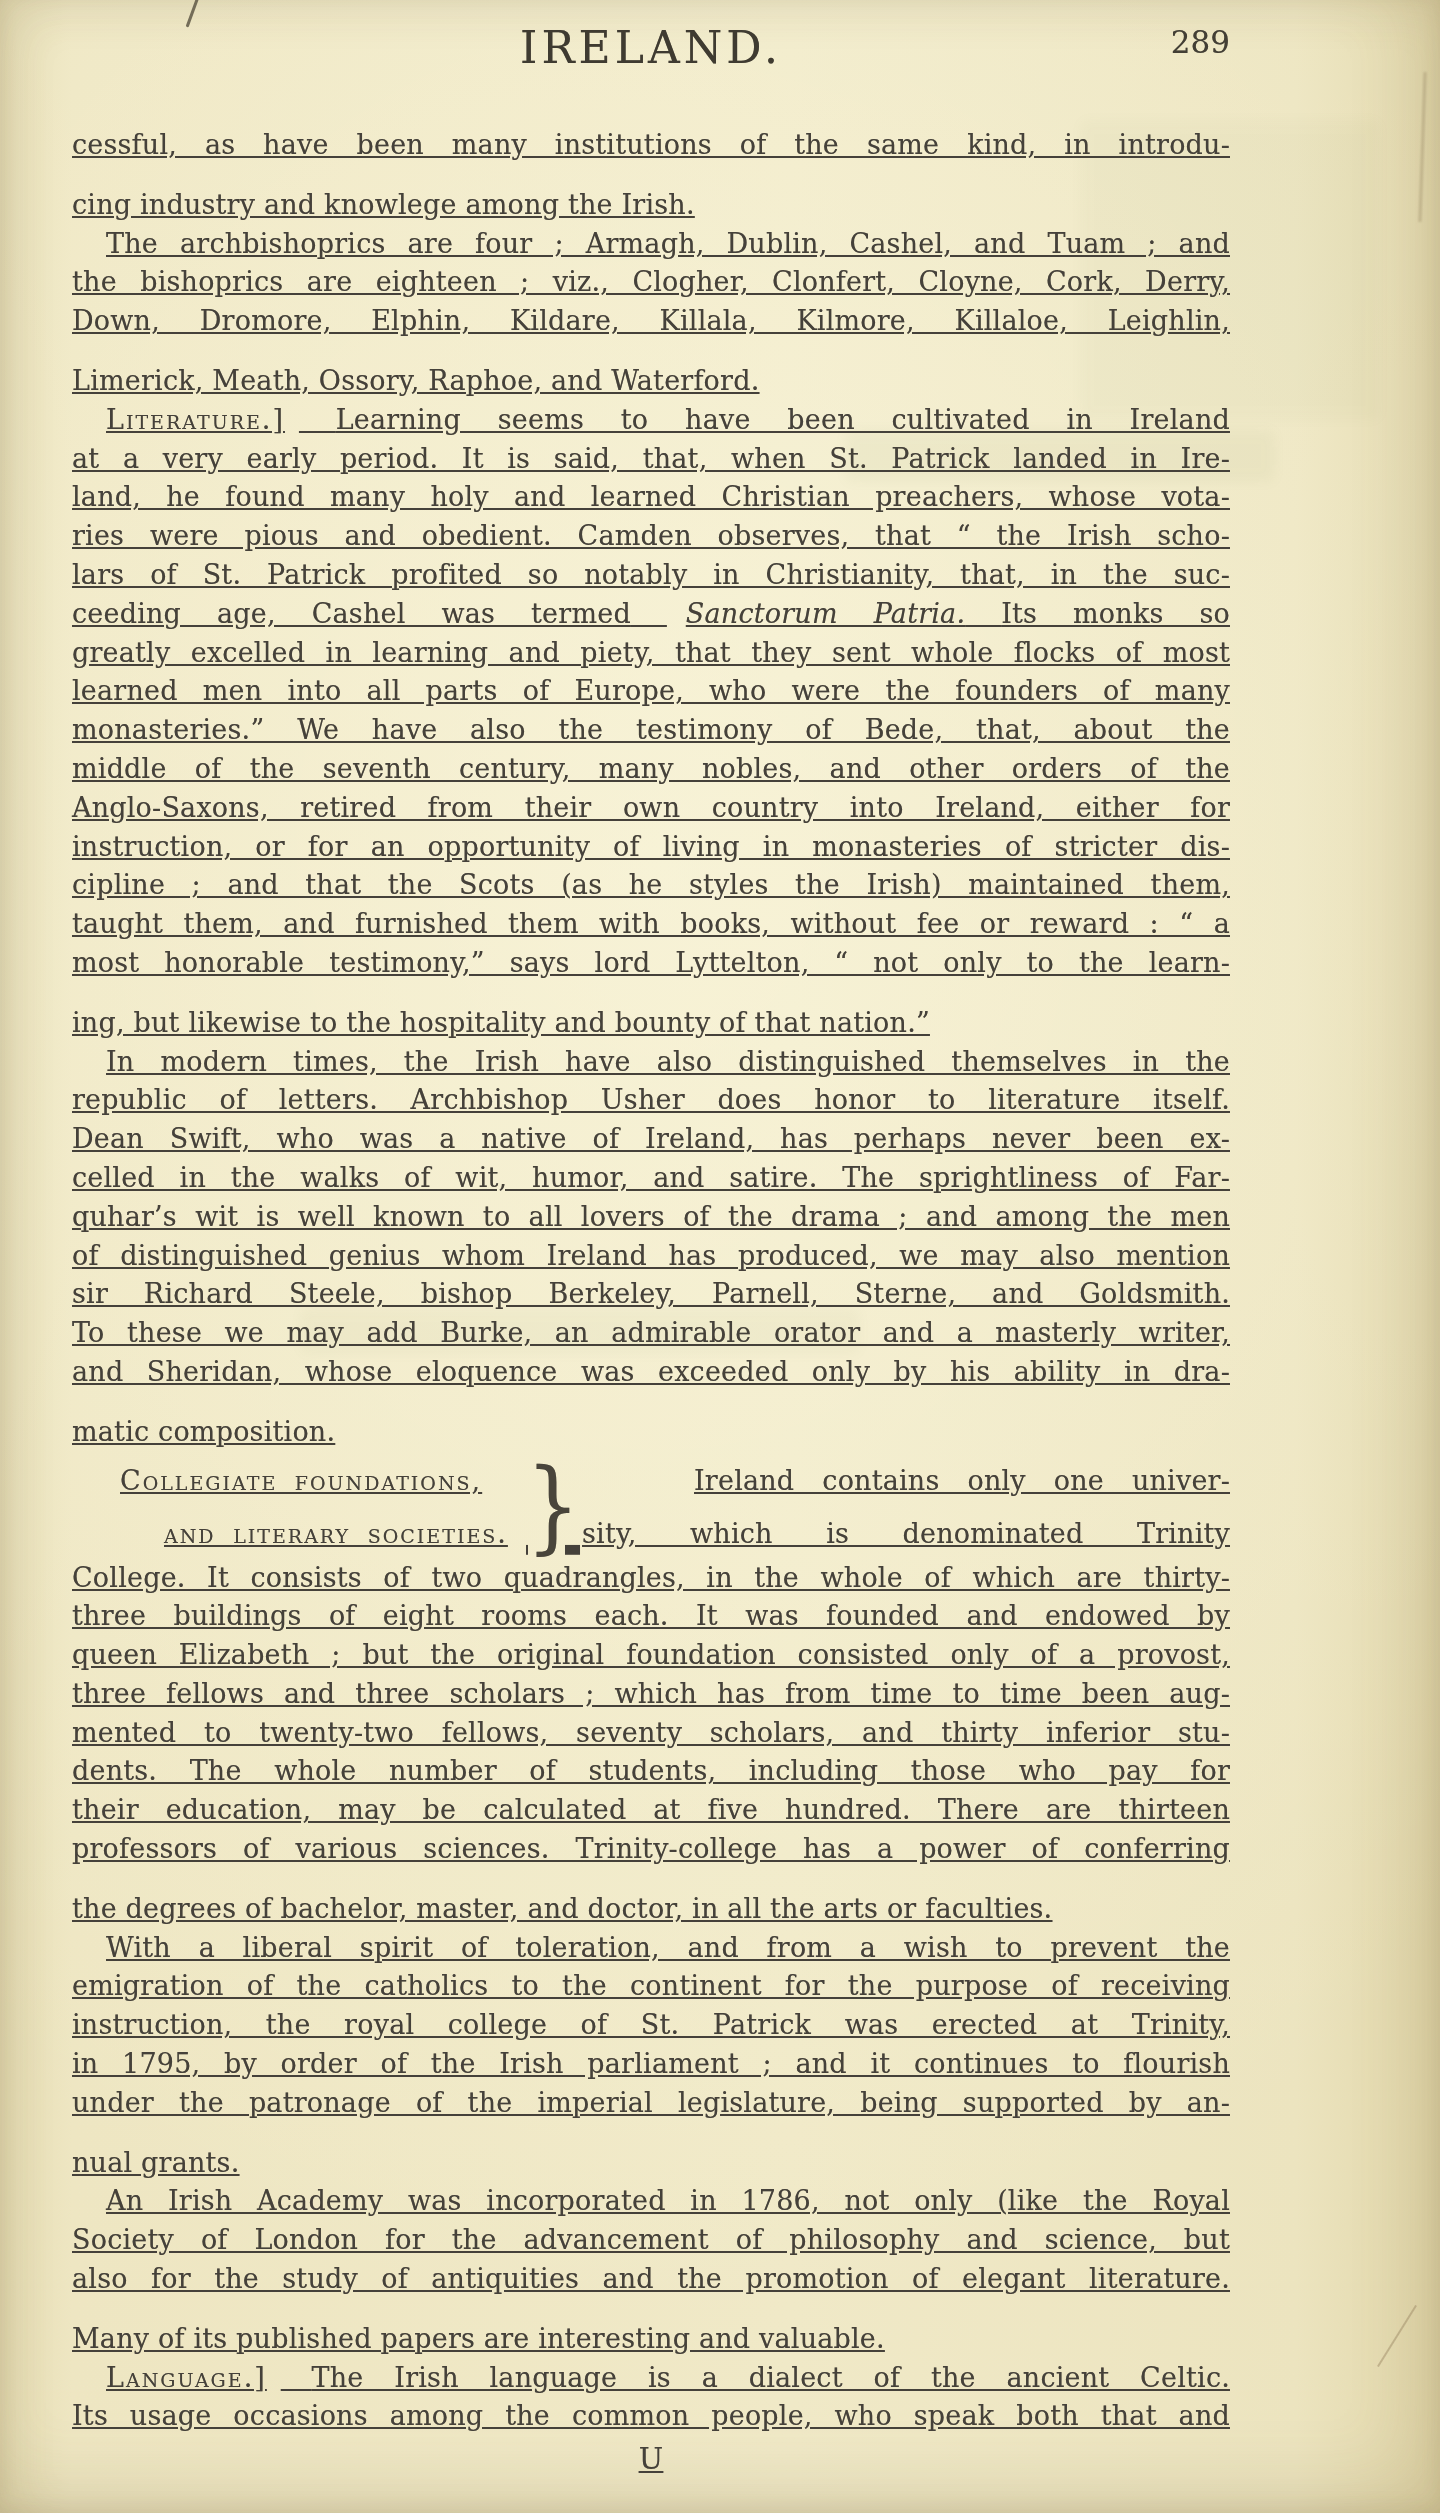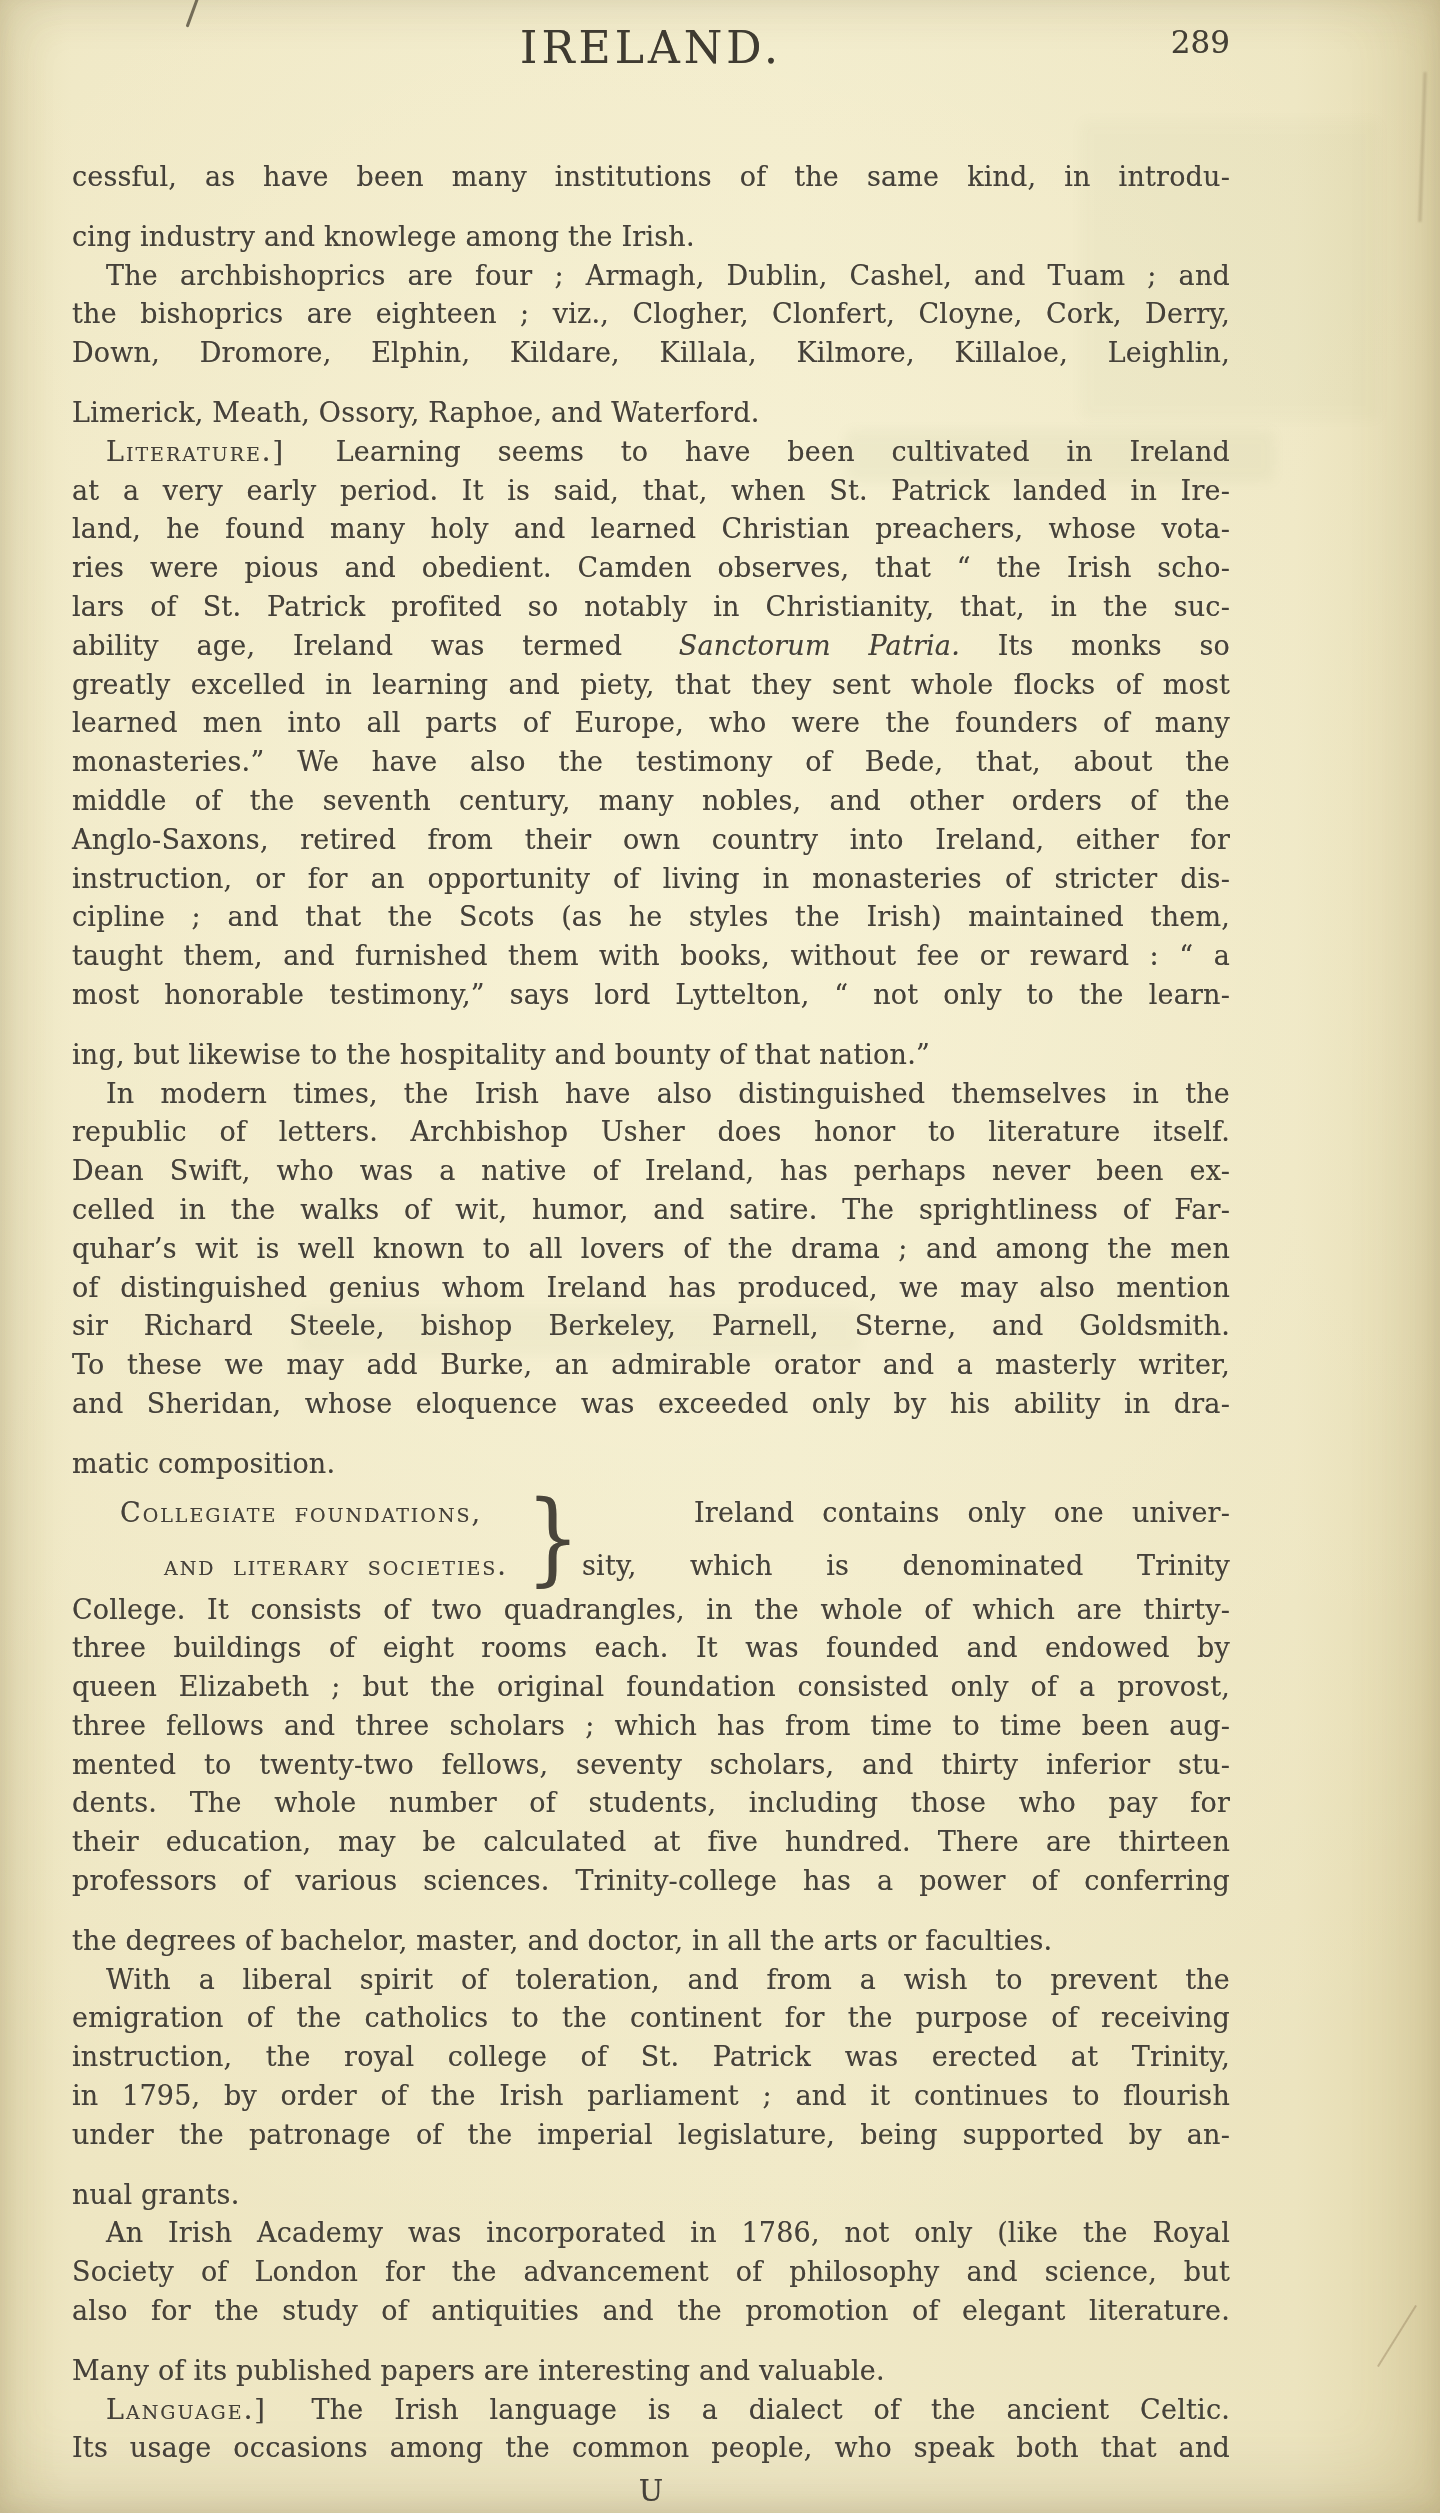--- a/index.html
+++ b/index.html
@@ -19,21 +19,21 @@
   .corner-scratch{left:1396px;top:2300px;width:2px;height:72px;background:rgba(150,130,95,.45);transform:rotate(32deg);filter:blur(.5px);}
   .ghost{background:#7d8b54;opacity:.055;filter:blur(6px);border-radius:8px;}
   .ghost1{left:845px;top:430px;width:430px;height:52px;}
   .ghost2{left:1080px;top:120px;width:300px;height:300px;opacity:.035;}
   .ghost3{left:300px;top:1308px;width:560px;height:46px;opacity:.045;}
 
   .page-header{position:absolute;left:72px;top:22px;width:1158px;height:50px;}
   .running-head{position:absolute;left:0;right:0;text-align:center;font-size:44px;letter-spacing:4px;color:#3f3b31;text-shadow:0 0 .6px rgba(60,55,45,.55);}
   .page-number{position:absolute;right:0;top:2px;font-size:31px;color:#433f35;text-shadow:0 0 .6px rgba(60,55,45,.5);}
 
-  .column{position:absolute;left:72px;top:158px;width:1158px;font-size:27px;line-height:38.8px;text-shadow:0 0 .5px rgba(60,55,45,.45);letter-spacing:.2px;}
+  .column{position:absolute;left:72px;top:126px;width:1158px;font-size:27px;line-height:38.8px;text-shadow:0 0 .5px rgba(60,55,45,.45);letter-spacing:.2px;text-decoration:underline;}
   .ln{text-align:justify;text-align-last:justify;}
   .ln.last{text-align-last:left;margin-top:21px;}
   .ind{text-indent:34px;}
   .sc{font-variant:small-caps;letter-spacing:2px;word-spacing:6px;margin-right:14px;}
   i{font-style:italic;margin-left:19px;}
 
   .collegiate{display:flex;}
   .col-left{width:452px;}
   .scl{font-variant:small-caps;letter-spacing:2px;word-spacing:7px;white-space:nowrap;}
   .scl1{text-indent:48px;line-height:57px;}
@@ -76,21 +76,21 @@
       <div class="ln">Down, Dromore, Elphin, Kildare, Killala, Kilmore, Killaloe, Leighlin,</div>
       <div class="ln last">Limerick, Meath, Ossory, Raphoe, and Waterford.</div>
     </section>
 
     <section>
       <div class="ln ind"><span class="sc">Literature.]</span> <span>Learning seems to have been cultivated in Ireland</span></div>
       <div class="ln">at a very early period.  It is said, that, when St. Patrick landed in Ire-</div>
       <div class="ln">land, he found many holy and learned Christian preachers, whose vota-</div>
       <div class="ln">ries were pious and obedient.  Camden observes, that “ the Irish scho-</div>
       <div class="ln">lars of St. Patrick profited so notably in Christianity, that, in the suc-</div>
-      <div class="ln"><span>ability age, Ireland was termed</span> <i>Sanctorum Patria.</i> <span>Its monks so</span></div>
+      <div class="ln"><span>ceeding age, Cashel was termed</span> <i>Sanctorum Patria.</i> <span>Its monks so</span></div>
       <div class="ln">greatly excelled in learning and piety, that they sent whole flocks of most</div>
       <div class="ln">learned men into all parts of Europe, who were the founders of many</div>
       <div class="ln">monasteries.”  We have also the testimony of Bede, that, about the</div>
       <div class="ln">middle of the seventh century, many nobles, and other orders of the</div>
       <div class="ln">Anglo-Saxons, retired from their own country into Ireland, either for</div>
       <div class="ln">instruction, or for an opportunity of living in monasteries of stricter dis-</div>
       <div class="ln">cipline ;  and that the Scots (as he styles the Irish) maintained them,</div>
       <div class="ln">taught them, and furnished them with books, without fee or reward : “ a</div>
       <div class="ln">most honorable testimony,” says lord Lyttelton, “ not only to the learn-</div>
       <div class="ln last">ing, but likewise to the hospitality and bounty of that nation.”</div>

